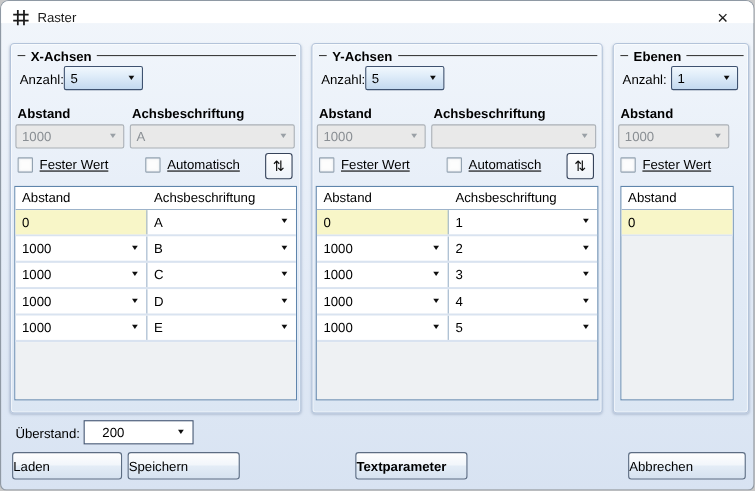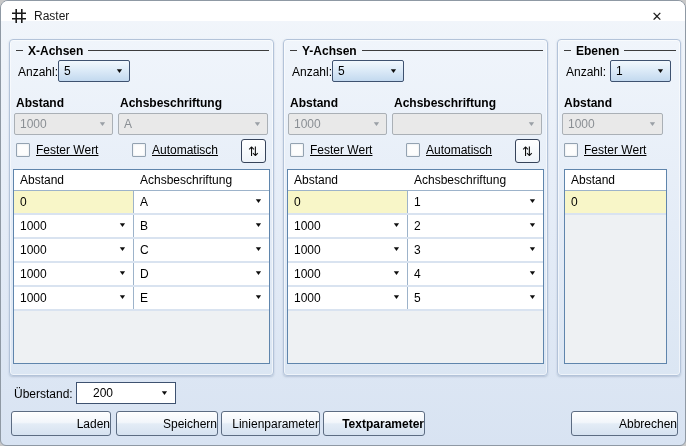--- a/index.html
+++ b/index.html
@@ -76,31 +76,31 @@
   .tfill{flex:1;background:#eef1f3;}
   
   .ueberstand-label{position:absolute;left:13px;top:386px;}
   .edit-combo{
     position:absolute;left:75px;top:381px;width:100px;height:22px;box-sizing:border-box;
     border:1px solid #3e5270;background:#ffffff;display:flex;align-items:center;padding-left:16px;
   }
   .edit-combo .arrow{position:absolute;right:6px;top:50%;transform:translateY(-55%) scaleY(.75);font-size:9px;color:#0d0d0d;}
   .btn{
     position:absolute;top:410px;height:25px;box-sizing:border-box;padding:0;
-    border:1px solid #5c6c82;border-radius:3px;color:#000;font-size:12px;text-align:right;
+    border:1px solid #5c6c82;border-radius:3px;color:#000;font-size:12px;text-align:left;
     font-family:"Liberation Sans","DejaVu Sans",sans-serif;
     background:linear-gradient(180deg,#fefefe 0%,#f2f6fb 45%,#e3ecf6 52%,#d6e2f0 100%);
     box-shadow:inset 0 1px 0 #ffffff;
   }
   .btn-laden{left:10px;width:100px;}
   .btn-speichern{left:115px;width:102px;}
   .btn-linien{left:220px;width:99px;}
   .btn-text{left:322px;width:102px;font-weight:bold;}
   .btn-ok{left:467px;width:99px;}
-  .btn-abbrechen{left:570px;width:107px;padding-left:42px;}
+  .btn-abbrechen{left:570px;width:107px;}
 </style>
 </head>
 <body>
 
 <div class="window">
 
   <div class="titlebar">
     <svg class="app-icon" viewBox="0 0 16 16">
       <g stroke="#1a1a1a" stroke-width="1.6" fill="none">
         <line x1="5.2" y1="1" x2="5.2" y2="15"></line>
@@ -267,17 +267,16 @@
   </div>
 
   <span class="ueberstand-label">Überstand:</span>
   <div class="edit-combo">
     <span>200</span>
     <span class="arrow">▼</span>
   </div>
 
   <button class="btn btn-laden">Laden</button>
   <button class="btn btn-speichern">Speichern</button>
-  <button class="btn btn-linien">Linienparameter</button>
   <button class="btn btn-text">Textparameter</button>
   <button class="btn btn-abbrechen">Abbrechen</button>
 
 </div>
 
 </body></html>

